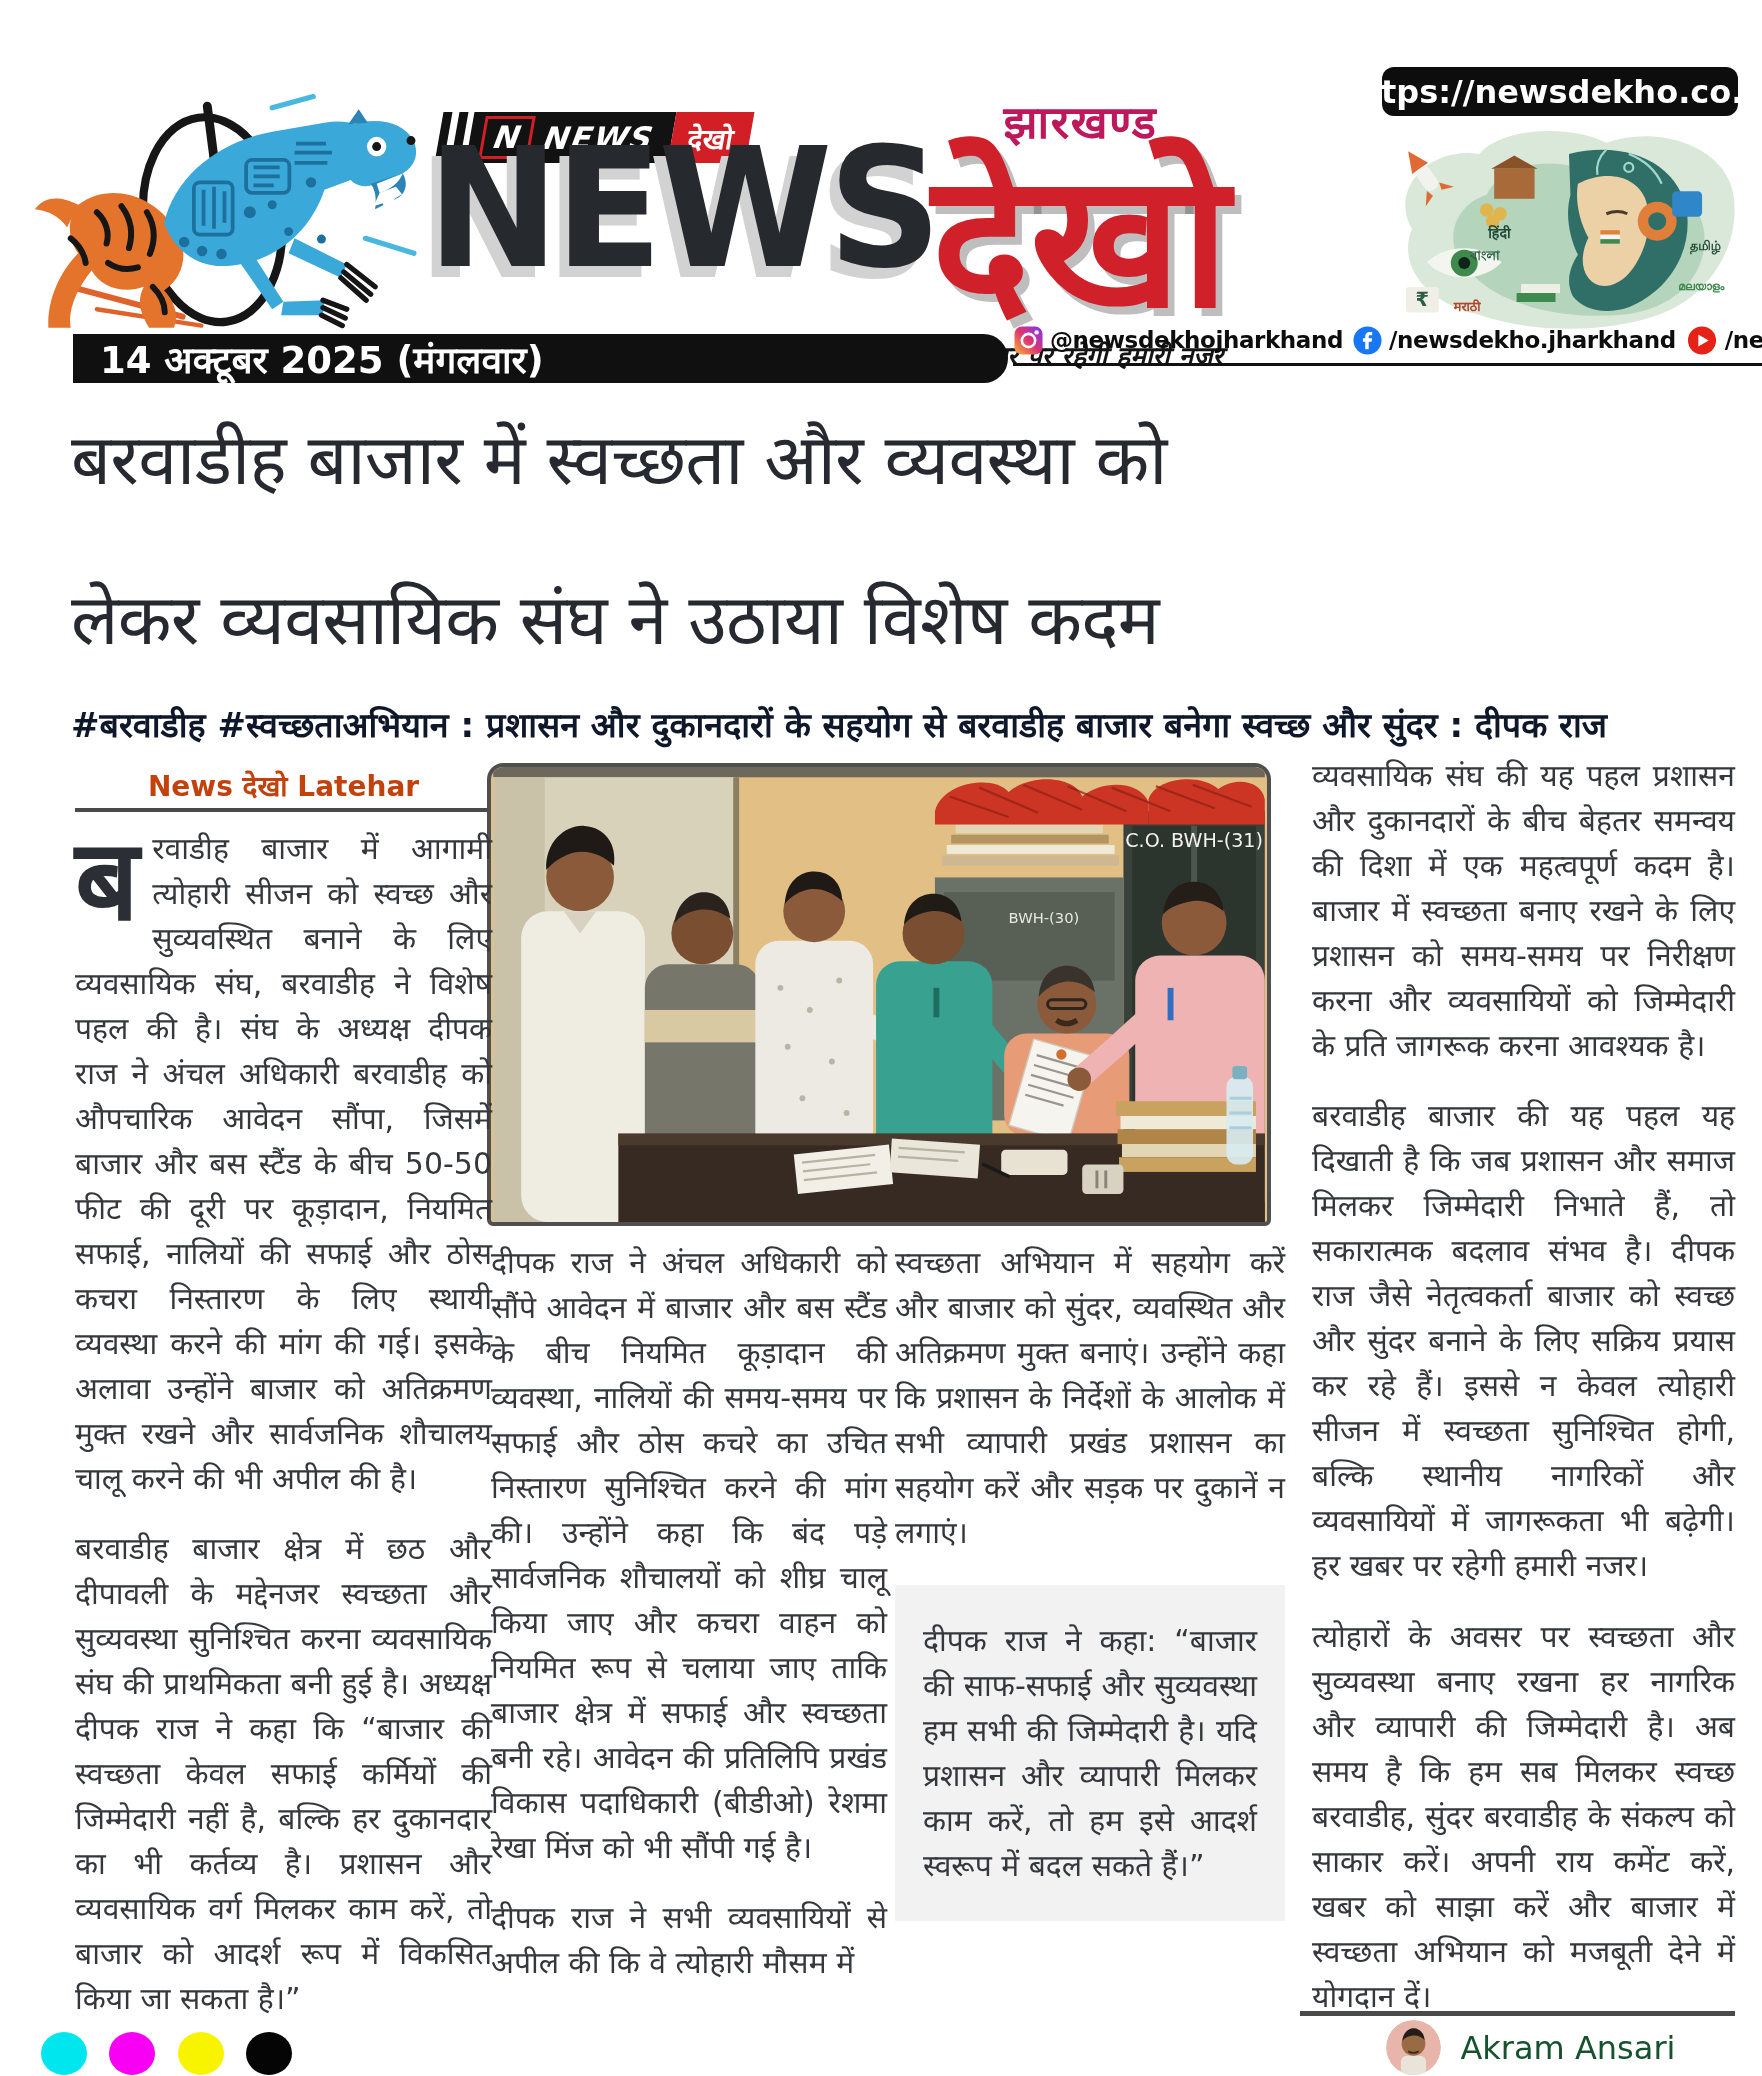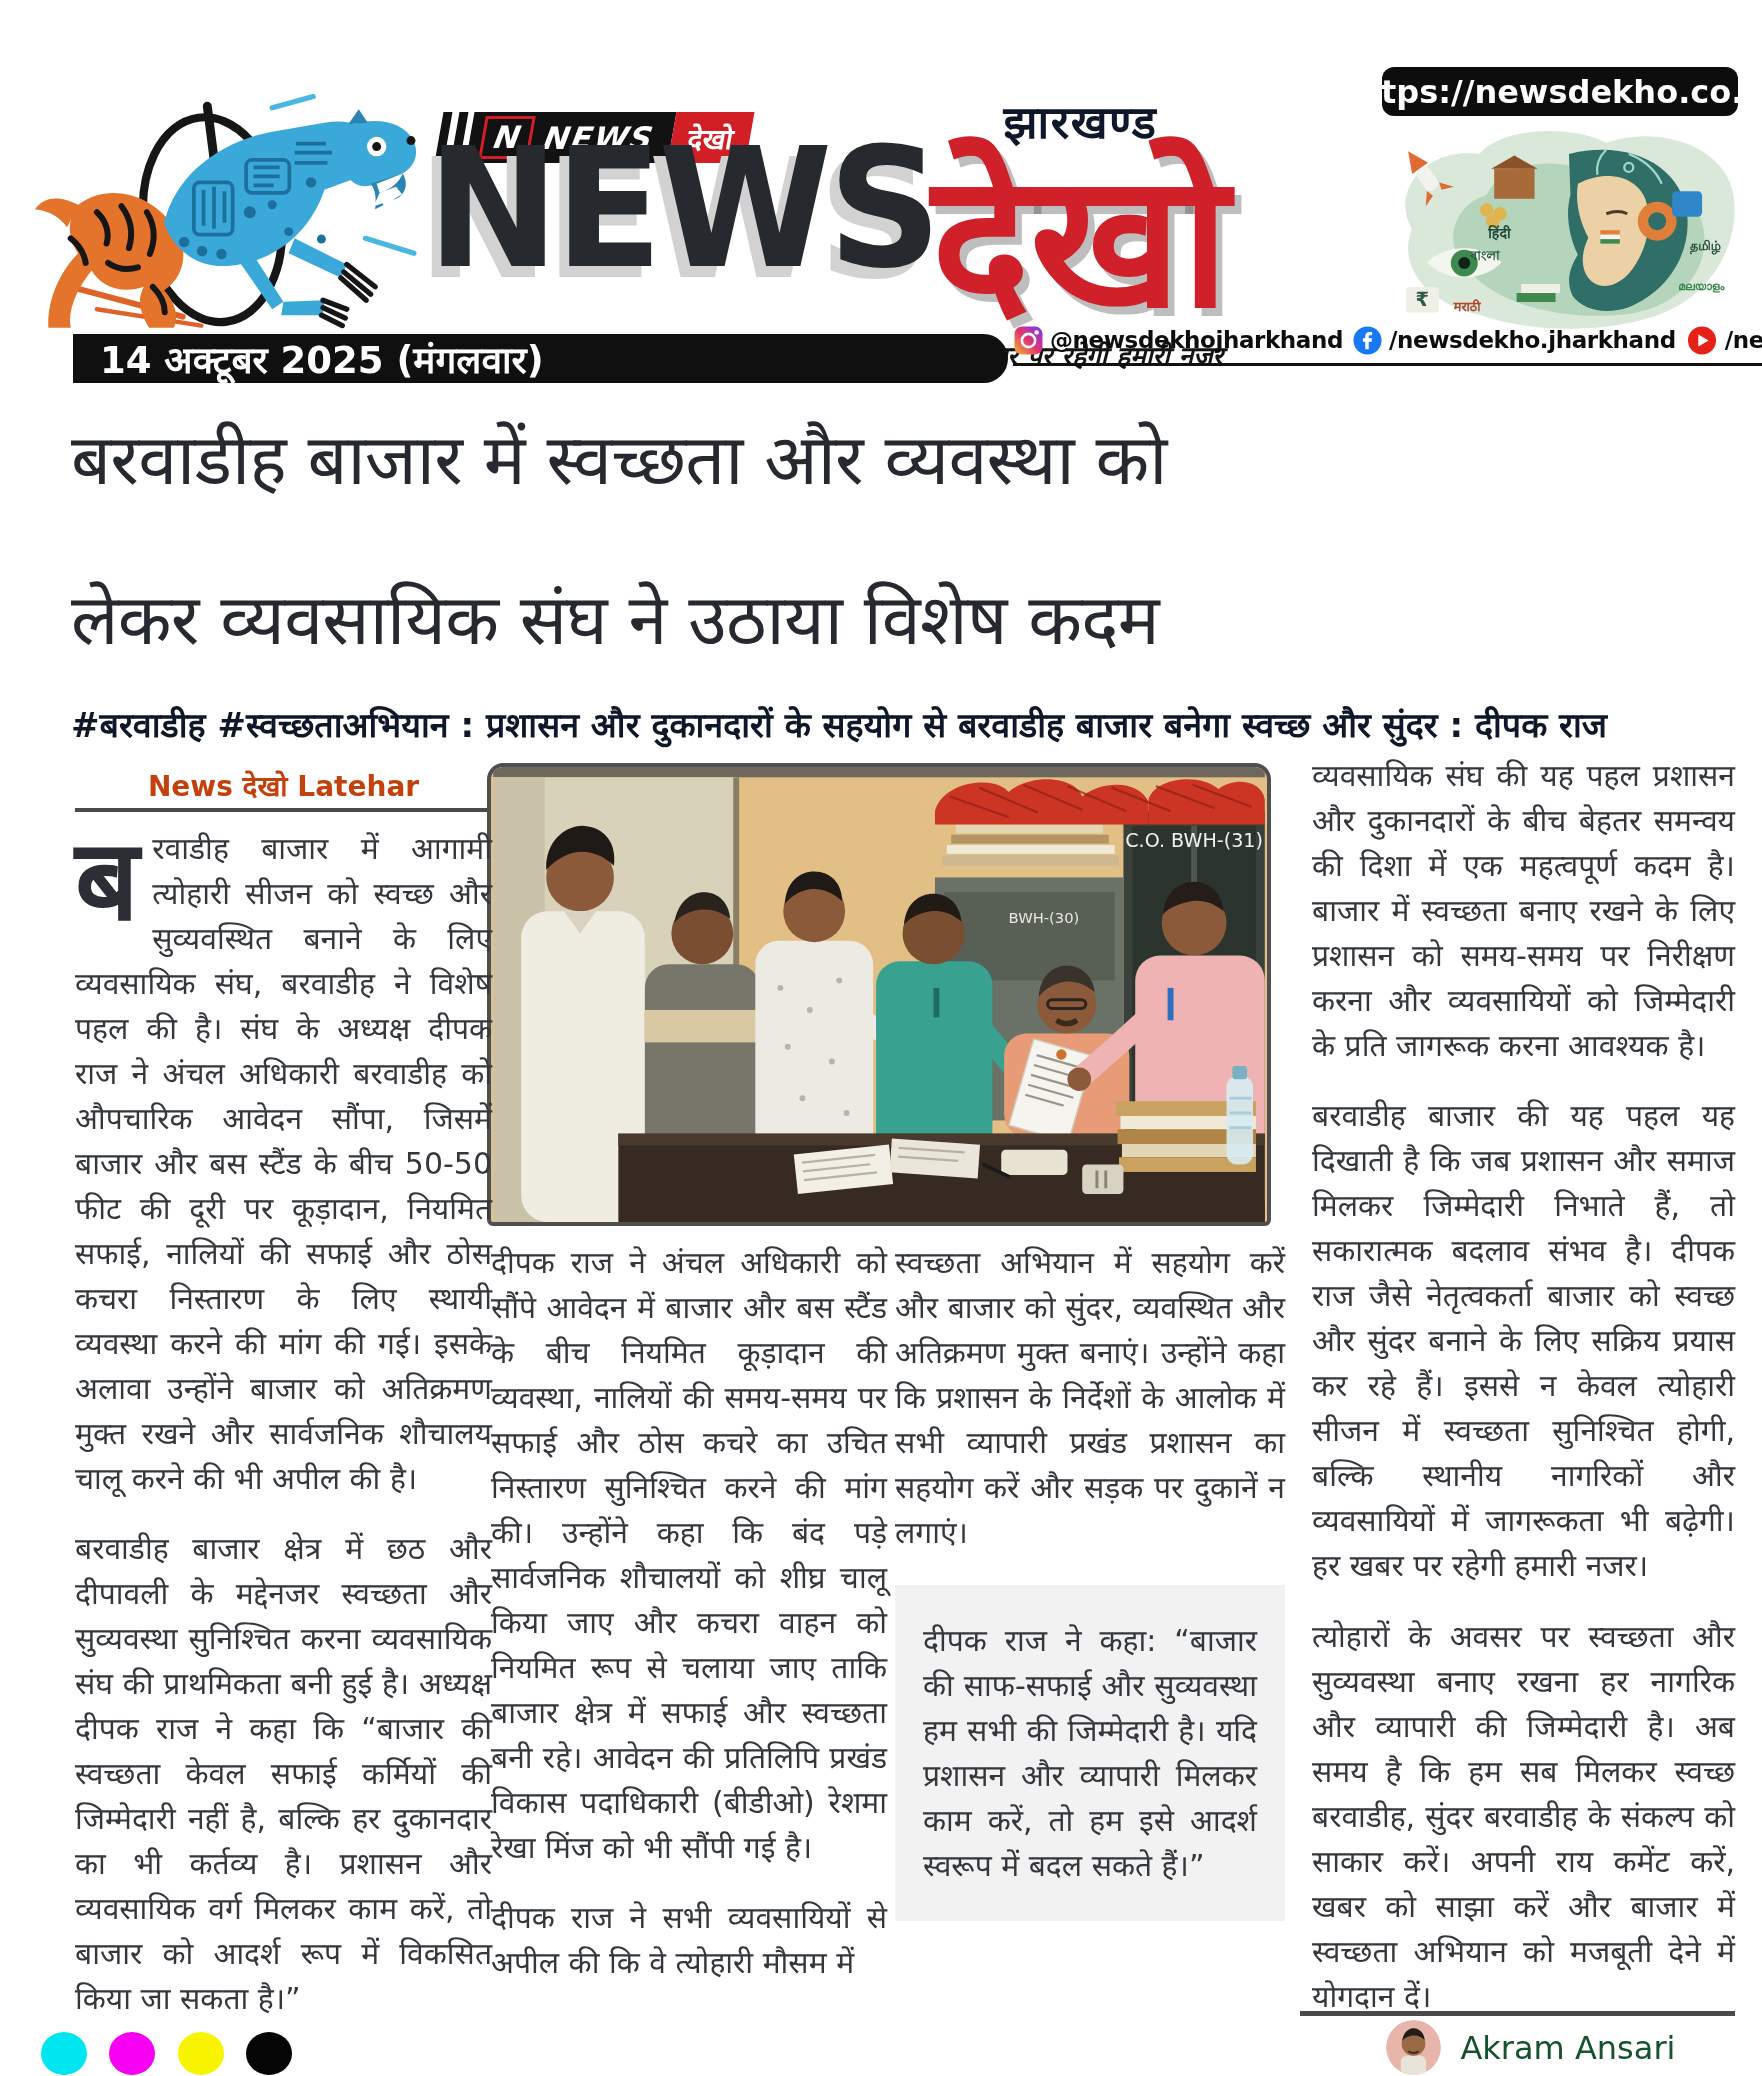--- a/index.html
+++ b/index.html
@@ -13,21 +13,21 @@
   .brand-badge { position:absolute; left:439px; top:112px; height:51px; display:flex; align-items:stretch; transform:skewX(-10deg); }
   .badge-slash { width:9px; background:#121212; margin-right:6.7px; }
   .badge-main { background:#121212; display:flex; align-items:center; gap:12px; padding:0 18px 0 12px; }
   .badge-n { border:3.7px solid #d21f26; color:#fff; font-weight:900; font-style:italic; font-size:31px; line-height:1; padding:3px 9px; background:#121212; }
   .badge-news { color:#fff; font-weight:900; font-style:italic; font-size:31px; letter-spacing:1.5px; }
   .badge-dekho { background:#d21f26; color:#fff; display:flex; align-items:center; font-weight:800; font-size:28px; padding:0 16.4px; }
 
   .big-news { position:absolute; left:427px; top:118px; font-size:158px; font-weight:900; letter-spacing:-4.5px; line-height:1.1; color:#26292e; transform:scaleY(1.05); transform-origin:top left; text-shadow:-9.7px 10.5px 0 #d2d2d2; }
 
   .dekho-block { position:absolute; left:905px; top:90px; width:351px; text-align:center; }
-  .region-label { font-size:45px; font-weight:900; color:#0f172a; letter-spacing:1.5px; }
+  .region-label { font-size:45px; font-weight:900; color:#be185d; letter-spacing:1.5px; }
   .dekho-big { font-size:185px; line-height:0.98; font-weight:900; color:#d0202a; text-shadow:6.7px 8.2px 0 rgba(70,70,70,.35); }
   .tagline { font-size:26px; font-weight:800; font-style:italic; color:#141414; margin-top:4.5px; white-space:nowrap; }
 
   .url-badge { position:absolute; left:1382px; top:67px; width:356px; height:49px; background:#0d0d0d; border-radius:12px; display:flex; align-items:center; justify-content:center; color:#fff; font-size:32px; font-weight:800; }
   .ai-illustration { position:absolute; left:1382px; top:124px; width:356px; height:206px; }
 
   .date-bar { position:absolute; left:73px; top:317px; width:935px; height:49px; background:#101010; border-radius:0 27px 27px 0; display:flex; align-items:center; padding-left:27px; color:#fff; font-size:37px; font-weight:700;margin-top:17px; }
   .social-row { position:absolute; left:1013px; top:317px; width:750px; height:49px; display:flex; align-items:center; gap:9px; border-bottom:3.7px solid #111; }
   .social-item { display:flex; align-items:center; gap:6px;text-align:right; }
   .social-item svg { display:block; }

